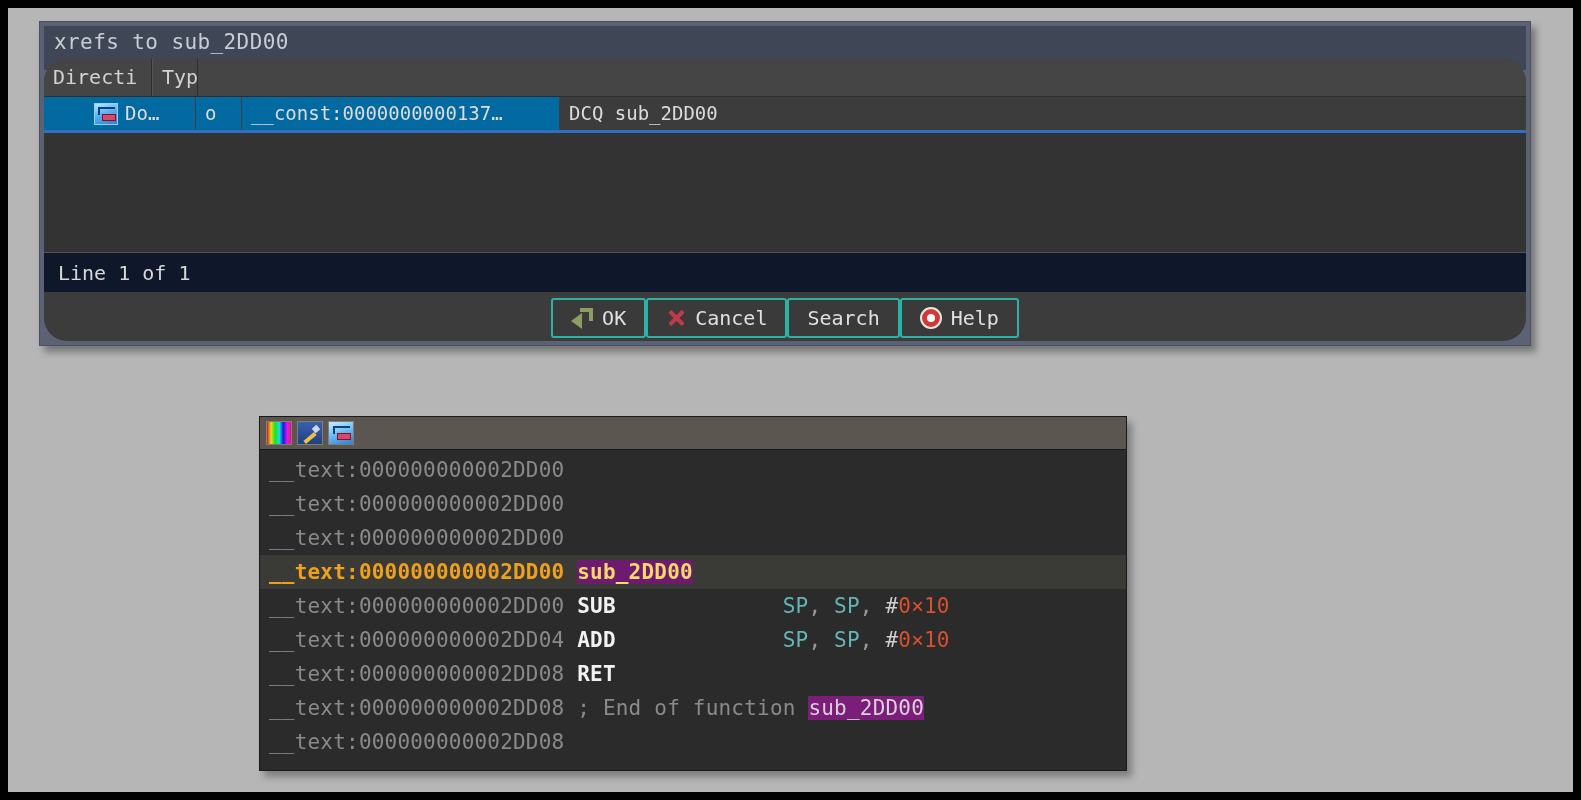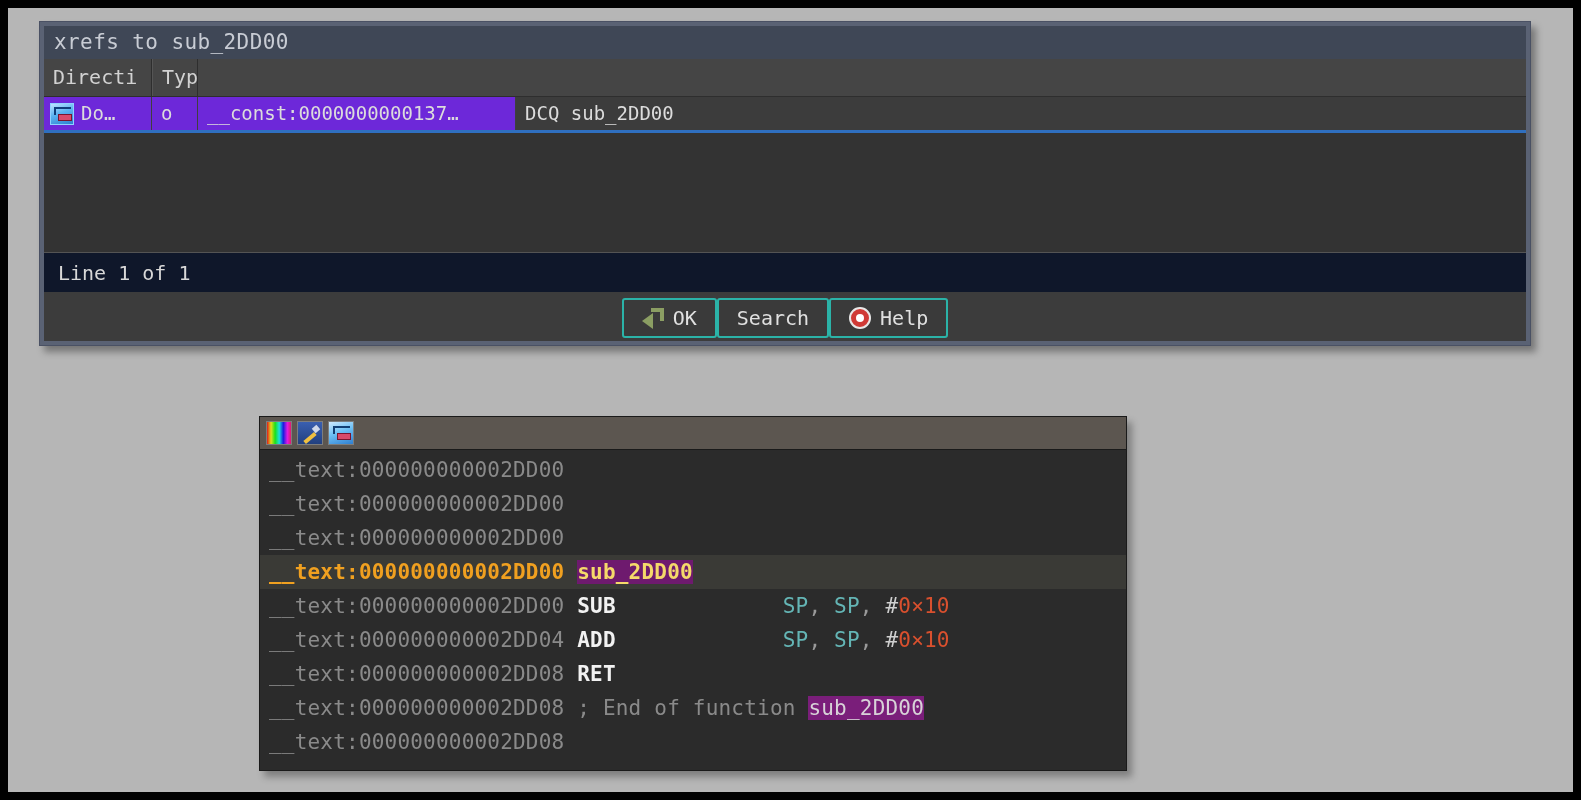--- a/index.html
+++ b/index.html
@@ -53,20 +53,21 @@
     overflow: hidden;
   }
   #xrefs-body {
     position: absolute;
     left: 4px;
     top: 37px;
     right: 4px;
     bottom: 4px;
     background: #3c3c3c;
     overflow: hidden;
+    border-radius: 23px;
   }
 
   
   #xrefs-header {
     position: absolute;
     left: 0;
     top: 0;
     right: 0;
     height: 38px;
     background: #454545;
@@ -96,21 +97,22 @@
     left: 0;
     top: 38px;
     right: 0;
     bottom: 60px;
     background: #333333;
     overflow: hidden;
   }
   .xrow {
     display: flex;
     height: 33px;
-    background: #6d28d9;
+    background: #0369a1;
+    padding-left: 44px;
   }
   .xcell {
     color: #dcdcdc;
     font-size: 19px;
     line-height: 33px;
     height: 33px;
     padding-left: 9px;
     box-sizing: border-box;
     white-space: nowrap;
     overflow: hidden;
@@ -393,20 +395,24 @@
       </div>
 
       <div id="xrefs-statusbar">Line 1 of 1</div>
 
       <div id="xrefs-buttons">
         <div class="dlg-btn">
           <span class="ico-enter"></span>
           <span class="lbl">OK</span>
         </div>
         <div class="dlg-btn">
+          <span class="ico-x"></span>
+          <span class="lbl">Cancel</span>
+        </div>
+        <div class="dlg-btn">
           <span class="lbl">Search</span>
         </div>
         <div class="dlg-btn">
           <span class="ico-help"></span>
           <span class="lbl">Help</span>
         </div>
       </div>
 
     </div>
   </div>

